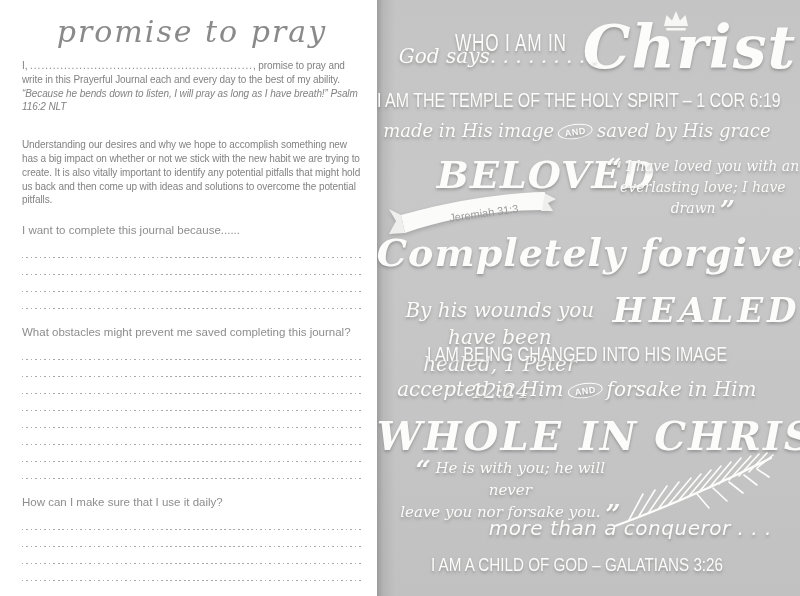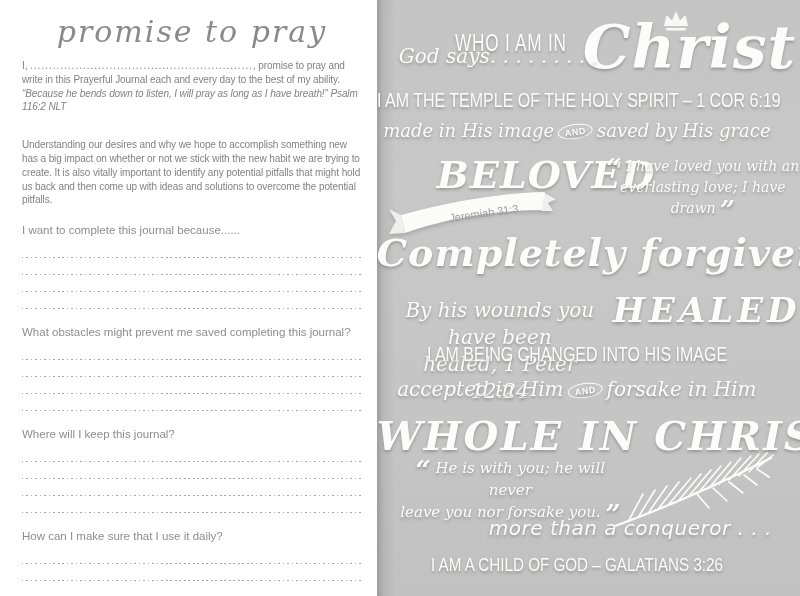--- a/index.html
+++ b/index.html
@@ -109,21 +109,20 @@
 
     <div>
       <div class="pl-q">What obstacles might prevent me saved completing this journal?</div>
       <div class="dotline"></div>
       <div class="dotline"></div>
       <div class="dotline"></div>
       <div class="dotline"></div>
     </div>
 
     <div>
-      <div class="pl-q">Where will I keep this journal?</div>
       <div class="dotline"></div>
       <div class="dotline"></div>
       <div class="dotline"></div>
       <div class="dotline"></div>
     </div>
 
     <div>
       <div class="pl-q">How can I make sure that I use it daily?</div>
       <div class="dotline"></div>
       <div class="dotline"></div>

